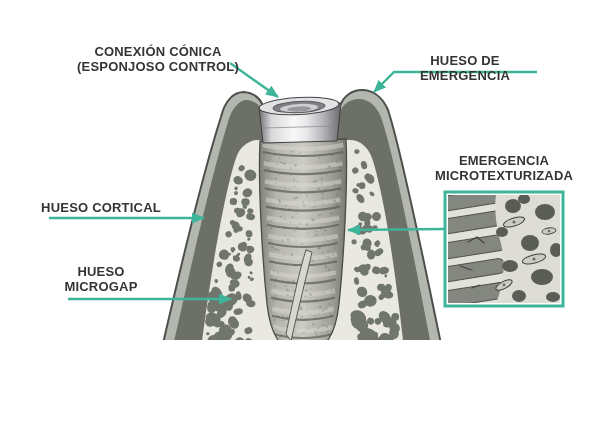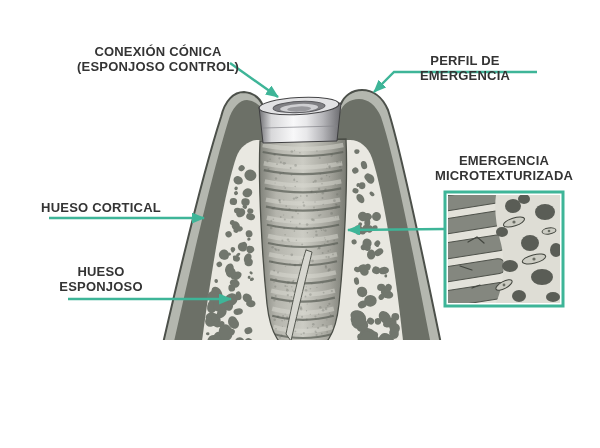--- a/index.html
+++ b/index.html
@@ -652,30 +652,30 @@
     </g>
   </svg>
 
   
   <div class="lbl" style="left:73px;top:45px;width:170px;">
     <span>CONEXIÓN CÓNICA</span>
     <span>(ESPONJOSO CONTROL)</span>
   </div>
 
   <div class="lbl" style="left:385px;top:54px;width:160px;">
-    <span>PERFIL DE EMERGENCIA</span>
+    <span>HUESO DE EMERGENCIA</span>
   </div>
 
   <div class="lbl" style="left:31px;top:201px;width:140px;">
     <span>HUESO CORTICAL</span>
   </div>
 
   <div class="lbl" style="left:31px;top:265px;width:140px;">
     <span>HUESO</span>
-    <span>ESPONJOSO</span>
+    <span>MICROGAP</span>
   </div>
 
   <div class="lbl" style="left:433px;top:154px;width:142px;">
     <span>EMERGENCIA</span>
     <span>MICROTEXTURIZADA</span>
   </div>
 
 </div>
 
 </body></html>

